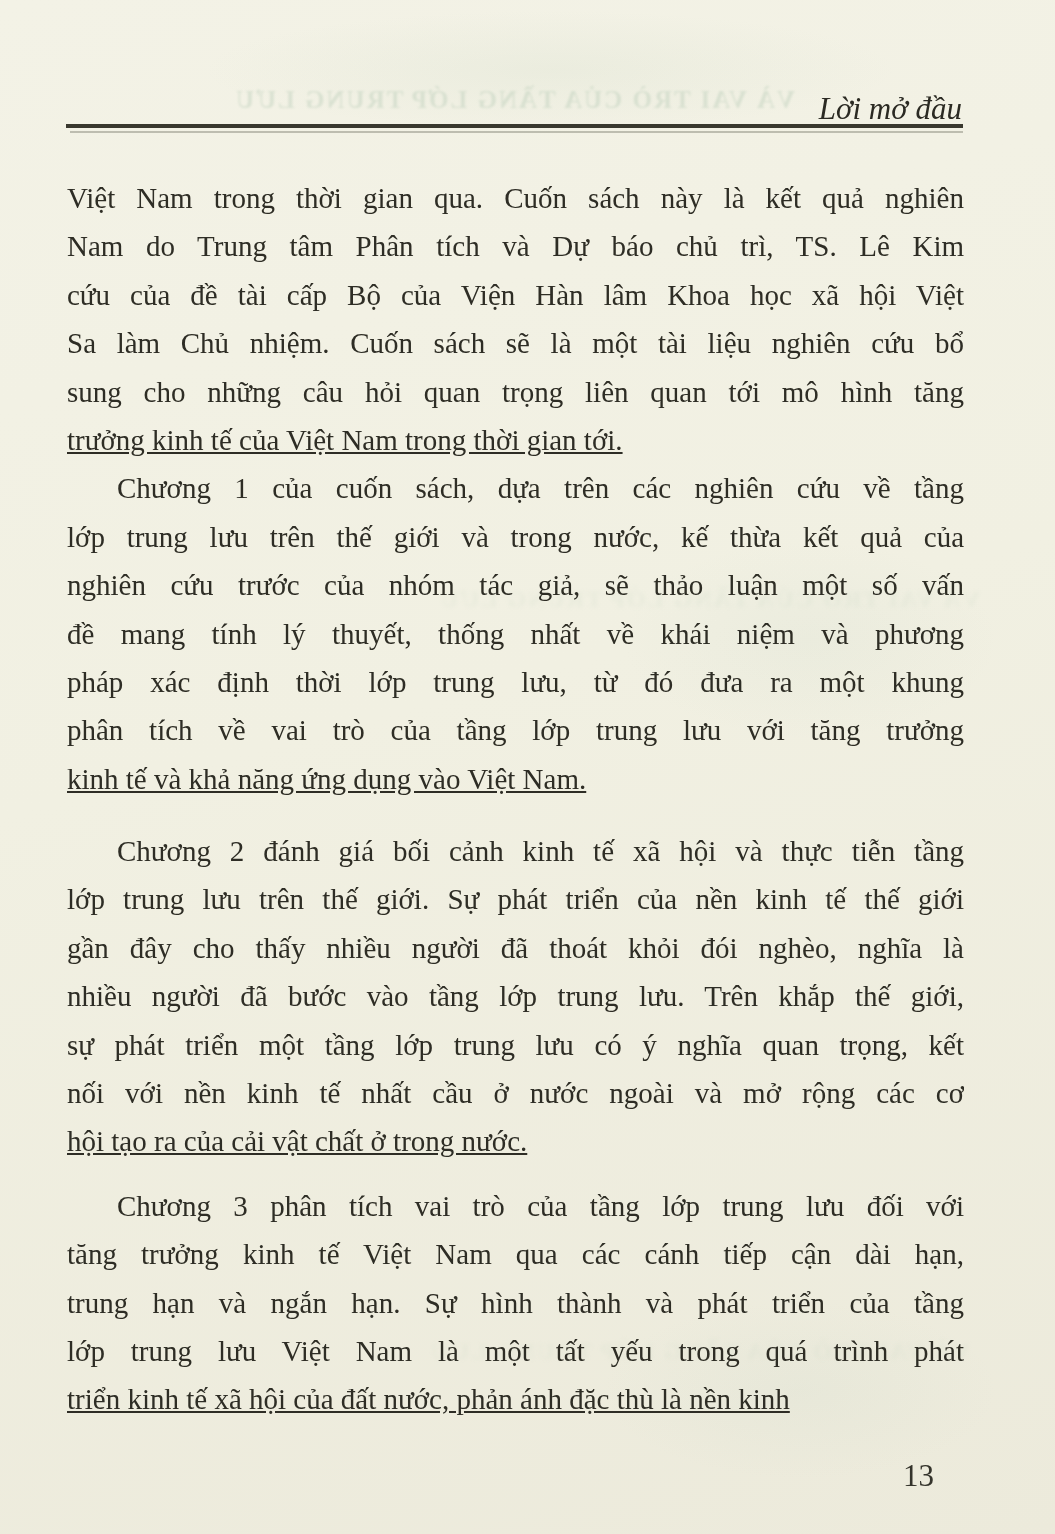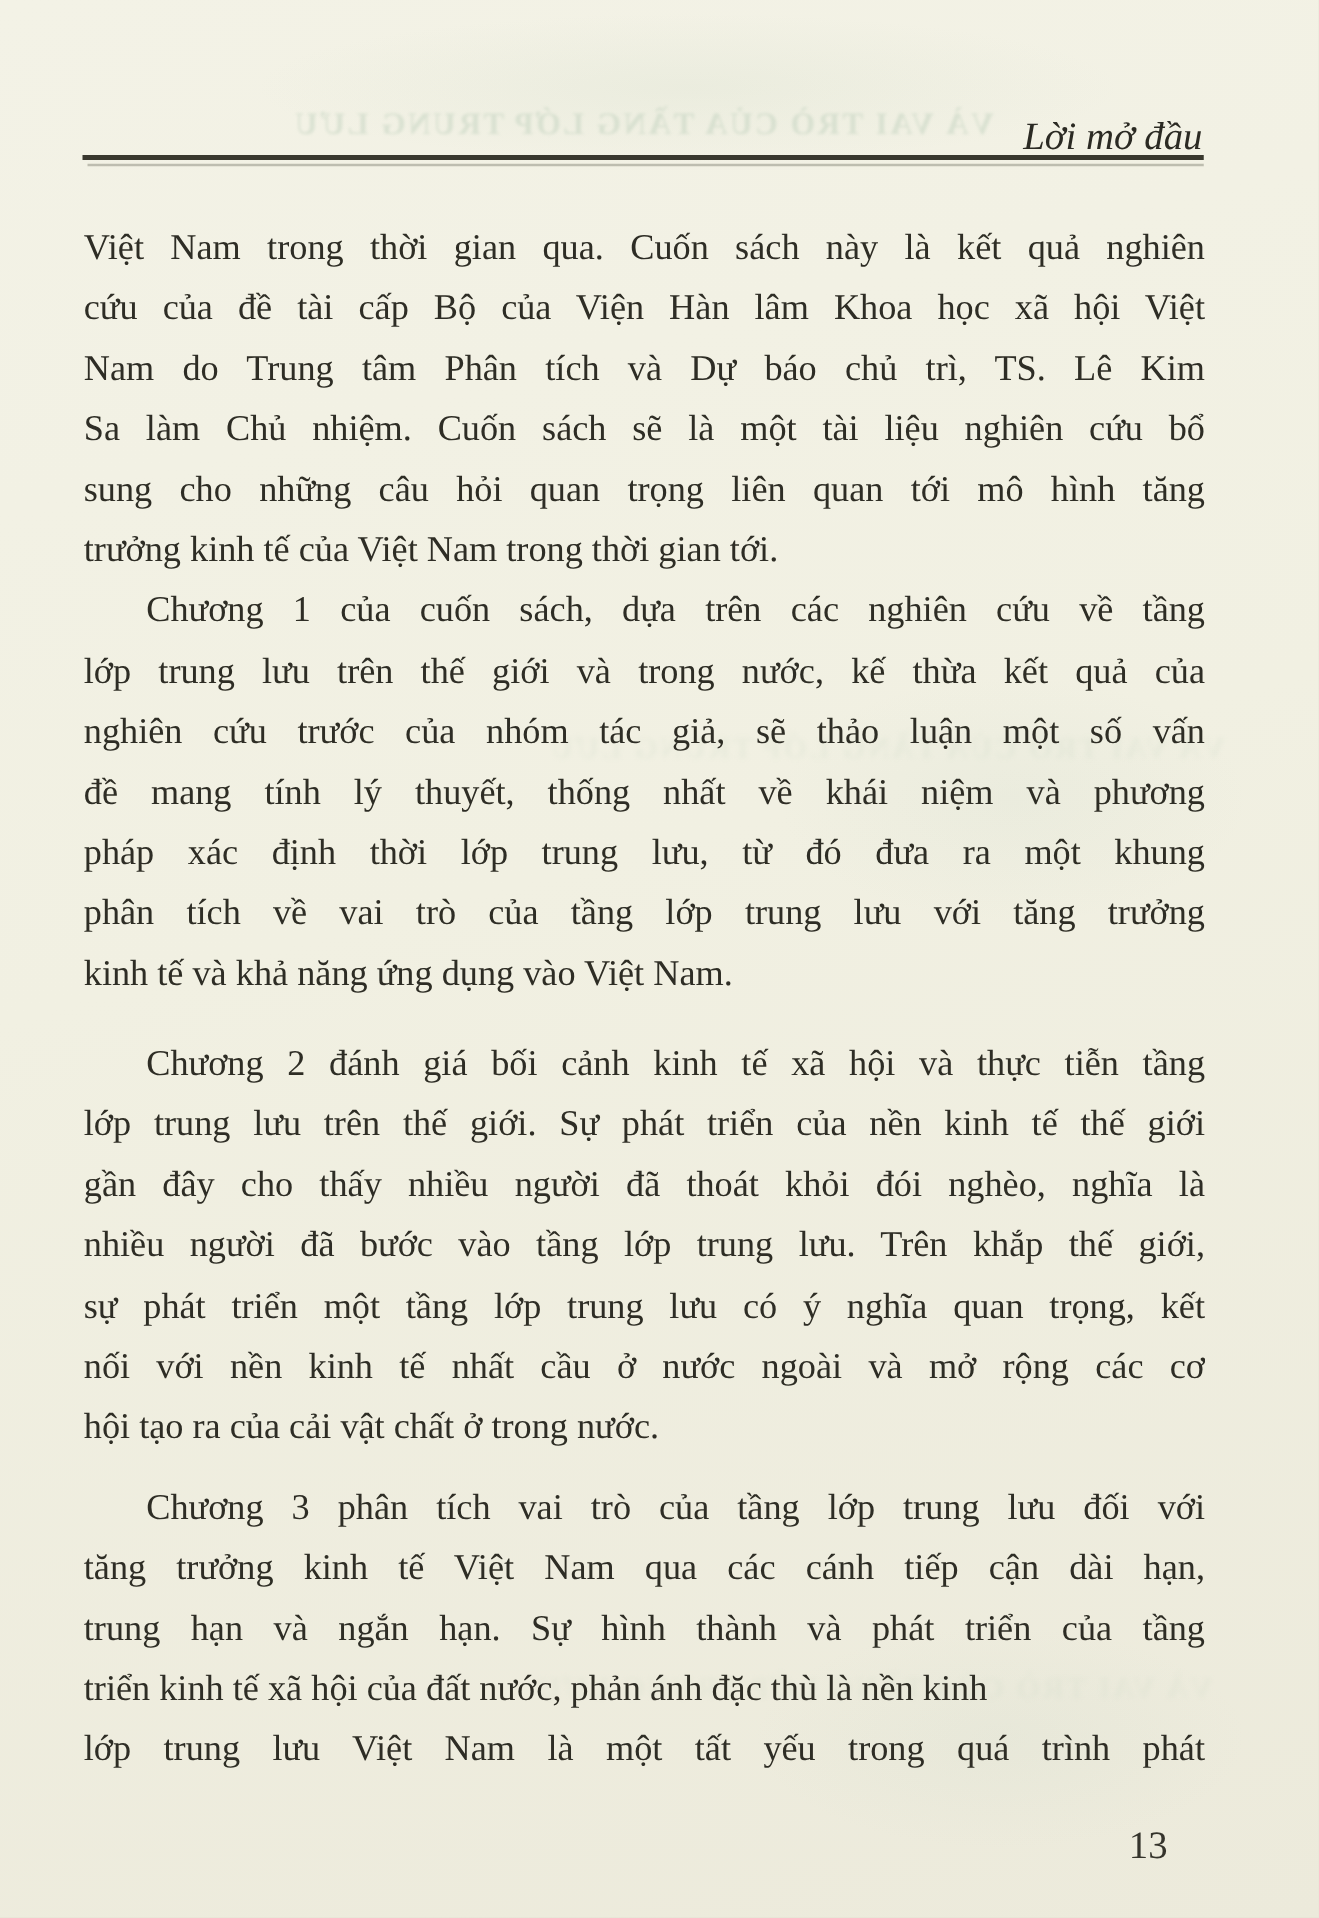--- a/index.html
+++ b/index.html
@@ -79,21 +79,21 @@
   .para:nth-child(4){margin-top:16px;}
   .line{
     height:48.4px;
     line-height:48.4px;
     text-align:justify;
     text-align-last:justify;
     text-justify:inter-word;
     overflow:hidden;
     white-space:normal;
   }
-  .line.last{text-align-last:left;}
+  .line.last{text-align-last:left;text-decoration:underline;}
   .para.indent .line.first{padding-left:50px;}
 
   .page-number{
     position:absolute;
     left:903px;top:1458px;
     font-size:31px;
     color:#35342c;
   }
 </style>
 </head>
@@ -110,22 +110,22 @@
   <div class="ghost ghost-3">VÀ VAI TRÒ CỦA TẦNG LỚP TRUNG LƯU</div>
 
   <div class="running-head">Lời mở đầu</div>
 
   <div class="head-rule"></div>
   <div class="head-rule-shadow"></div>
 
   <div class="body-text">
       <div class="para">
         <div class="line first">Việt Nam trong thời gian qua. Cuốn sách này là kết quả nghiên</div>
+        <div class="line">Nam do Trung tâm Phân tích và Dự báo chủ trì, TS. Lê Kim</div>
         <div class="line">cứu của đề tài cấp Bộ của Viện Hàn lâm Khoa học xã hội Việt</div>
-        <div class="line">Nam do Trung tâm Phân tích và Dự báo chủ trì, TS. Lê Kim</div>
         <div class="line">Sa làm Chủ nhiệm. Cuốn sách sẽ là một tài liệu nghiên cứu bổ</div>
         <div class="line">sung cho những câu hỏi quan trọng liên quan tới mô hình tăng</div>
         <div class="line last">trưởng kinh tế của Việt Nam trong thời gian tới.</div>
       </div>
       <div class="para indent">
         <div class="line first">Chương 1 của cuốn sách, dựa trên các nghiên cứu về tầng</div>
         <div class="line">lớp trung lưu trên thế giới và trong nước, kế thừa kết quả của</div>
         <div class="line">nghiên cứu trước của nhóm tác giả, sẽ thảo luận một số vấn</div>
         <div class="line">đề mang tính lý thuyết, thống nhất về khái niệm và phương</div>
         <div class="line">pháp xác định thời lớp trung lưu, từ đó đưa ra một khung</div>
@@ -138,20 +138,20 @@
         <div class="line">gần đây cho thấy nhiều người đã thoát khỏi đói nghèo, nghĩa là</div>
         <div class="line">nhiều người đã bước vào tầng lớp trung lưu. Trên khắp thế giới,</div>
         <div class="line">sự phát triển một tầng lớp trung lưu có ý nghĩa quan trọng, kết</div>
         <div class="line">nối với nền kinh tế nhất cầu ở nước ngoài và mở rộng các cơ</div>
         <div class="line last">hội tạo ra của cải vật chất ở trong nước.</div>
       </div>
       <div class="para indent">
         <div class="line first">Chương 3 phân tích vai trò của tầng lớp trung lưu đối với</div>
         <div class="line">tăng trưởng kinh tế Việt Nam qua các cánh tiếp cận dài hạn,</div>
         <div class="line">trung hạn và ngắn hạn. Sự hình thành và phát triển của tầng</div>
+        <div class="line">lớp trung lưu Việt Nam là một tất yếu trong quá trình phát</div>
         <div class="line last">triển kinh tế xã hội của đất nước, phản ánh đặc thù là nền kinh</div>
-        <div class="line">lớp trung lưu Việt Nam là một tất yếu trong quá trình phát</div>
       </div>
     </div>
 
   <div class="page-number">13</div>
 
 </div>
 
 </body></html>

